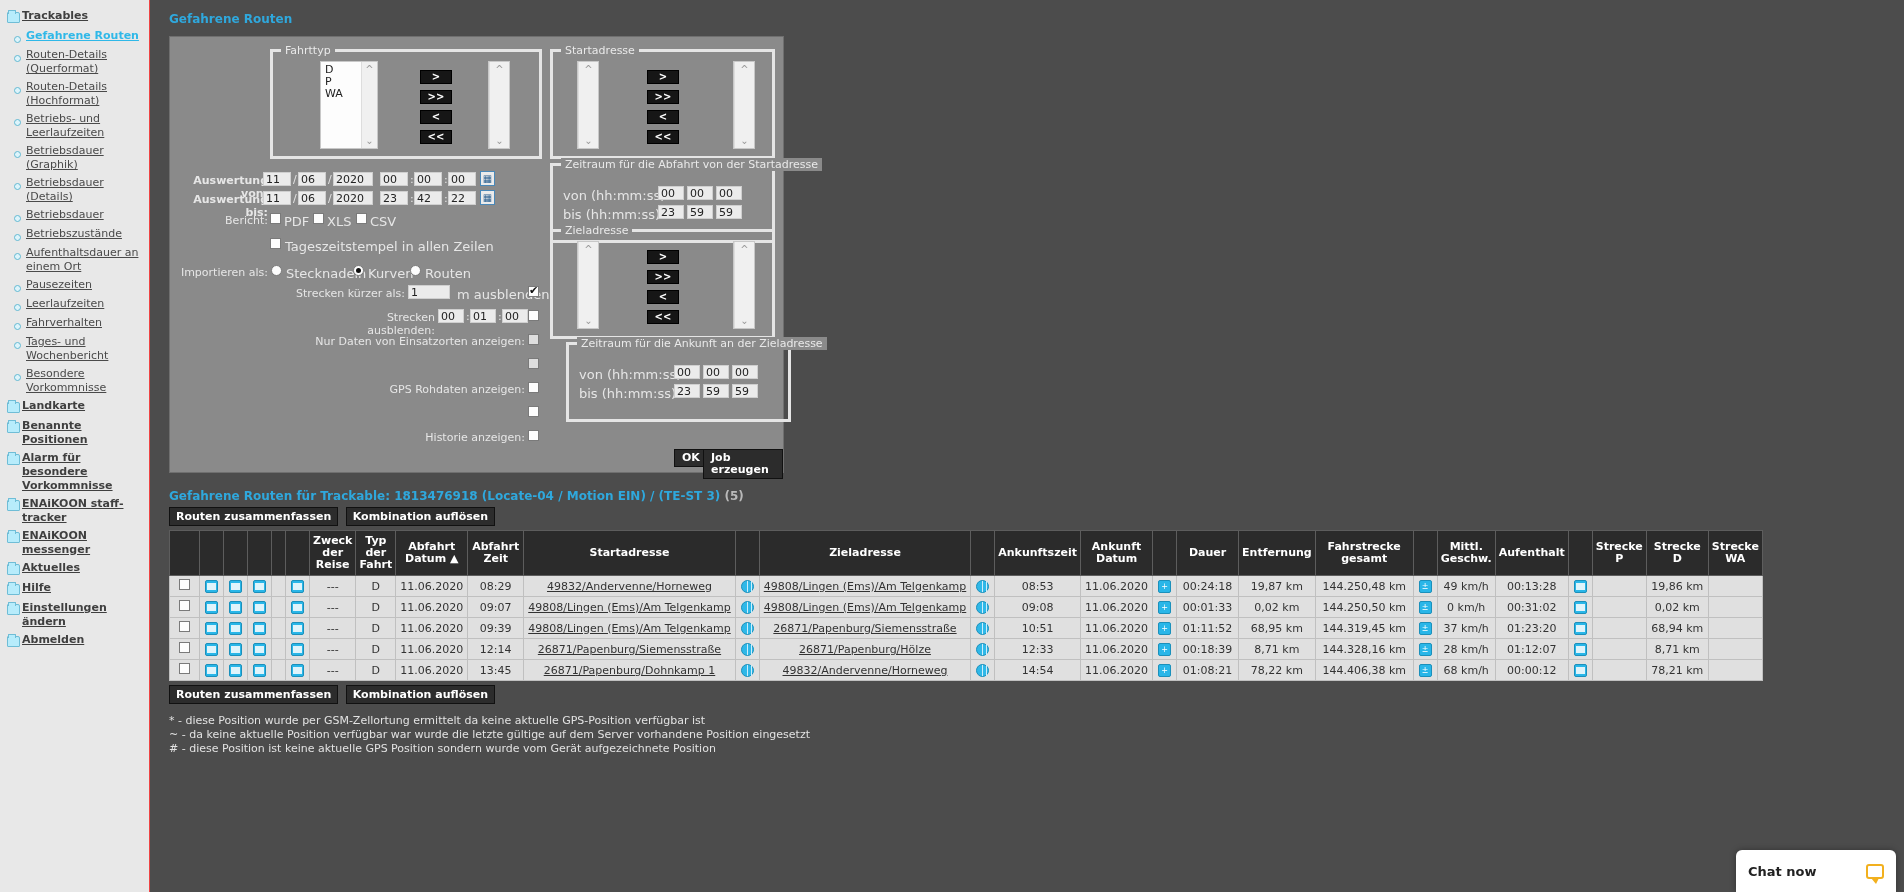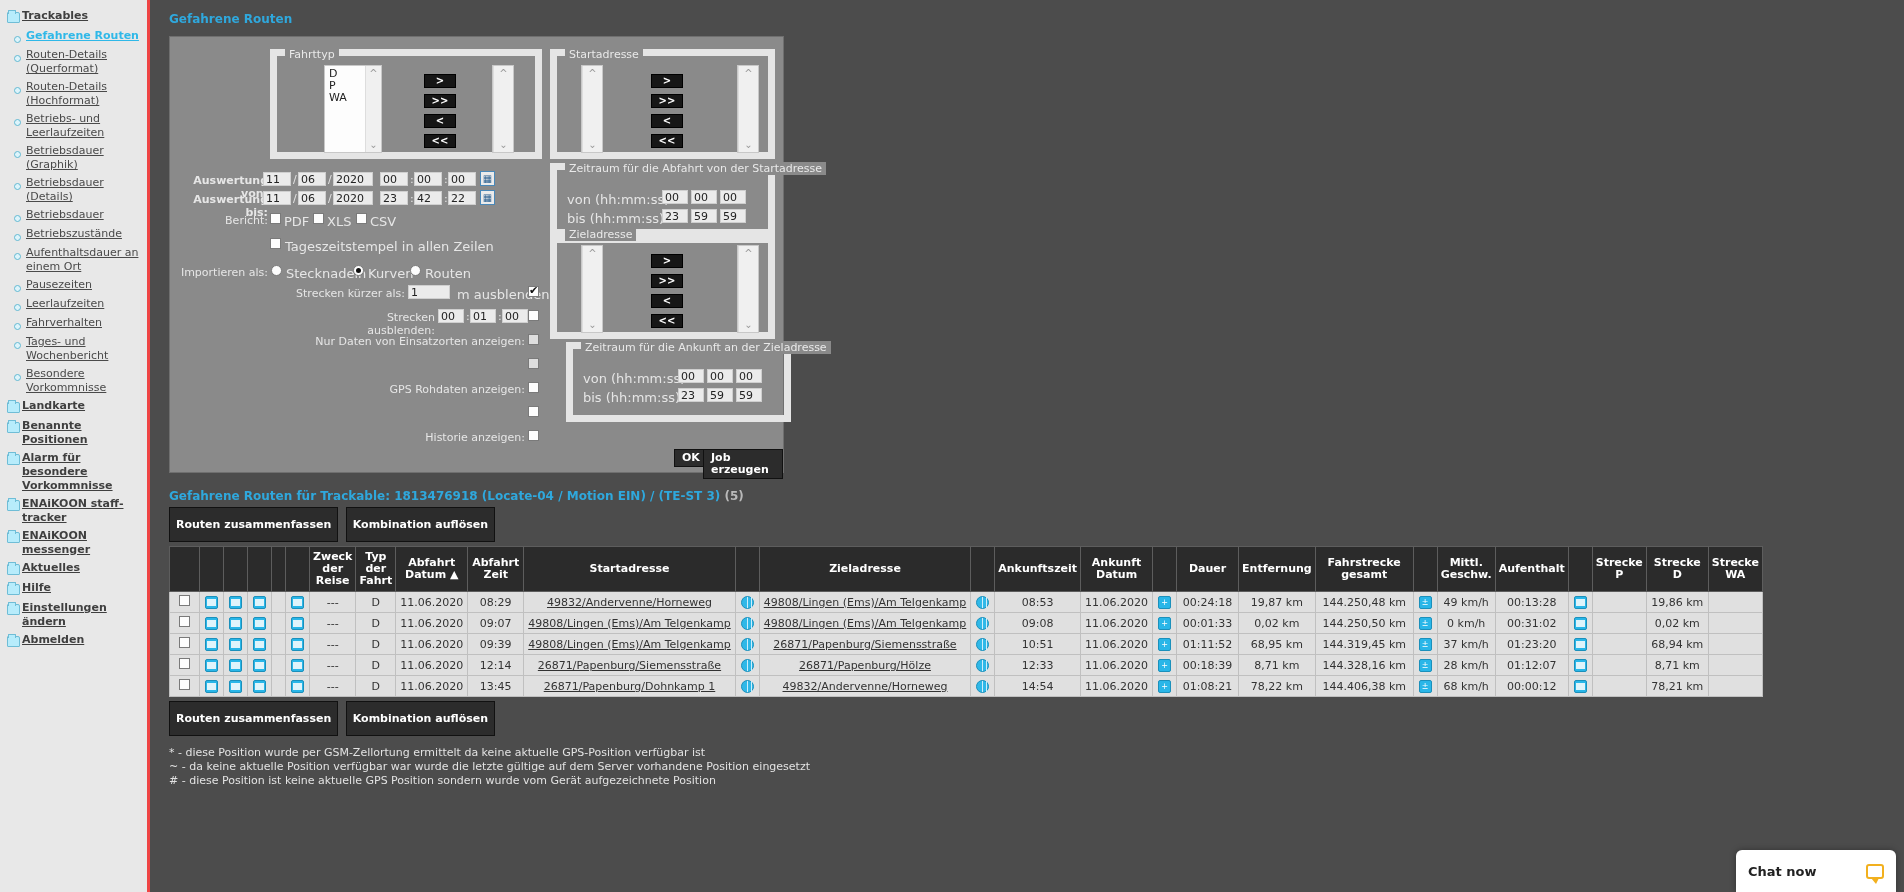--- a/index.html
+++ b/index.html
@@ -11,21 +11,21 @@
     font-size: 11px;
     overflow: hidden;
   }
   body { position: relative; }
 
   
   #sidebar {
     position: absolute; left: 0; top: 0;
     width: 150px; height: 892px;
     background: #e8e8e8;
-    border-right: 3px solid #ef4444;
+    border-right: 1px solid #ef4444;
     padding: 8px 0 0 0;
   }
   .nav-item {
     display: flex; align-items: flex-start;
     padding: 1px 4px 1px 4px;
     line-height: 14px;
     min-height: 16px;
     margin-bottom: 2px;
   }
   .nav-item .ico { flex: 0 0 auto; width: 18px; text-align: center; padding-top: 1px; }
@@ -70,21 +70,21 @@
 
   
   #form-panel {
     position: absolute; left: 18px; top: 36px;
     width: 615px; height: 437px;
     background: #8a8a8a;
     border: 1px solid #6f6f6f;
   }
   .fieldset {
     position: absolute;
-    border: 7px solid #e5e5e5;
+    border: 3px solid #e5e5e5;
     padding: 0;
   }
   .fieldset > .legend {
     position: absolute; top: -8px; left: 8px;
     background: #8a8a8a; color: #e9e9e9;
     padding: 0 4px; font-size: 11px;
   }
 
   .listbox {
     background: #fdfdfd;
@@ -144,21 +144,21 @@
     padding: 2px 7px; cursor: pointer; line-height: 12px;
   }
 
   
   #results { position: absolute; left: 18px; top: 489px; width: 1740px; }
   .res-title { color: #2fa8dd; font-weight: bold; font-size: 12px; }
   .res-title .count { color: #b9b9b9; font-weight: bold; }
   .tbl-btn {
     display: inline-block; background: #2c2c2c; color: #fff;
     border: 1px solid #111; font-size: 11px; font-weight: bold;
-    padding: 10px 6px; margin: 4px 4px 4px 0; cursor: pointer;
+    padding: 2px 6px; margin: 4px 4px 4px 0; cursor: pointer;
   }
   table.grid { border-collapse: collapse; table-layout: fixed; }
   table.grid th {
     background: #2b2b2b; color: #fff; font-size: 11px; font-weight: bold;
     border: 1px solid #5d5d5d; padding: 4px 3px; line-height: 12px;
     text-align: center; vertical-align: middle;
   }
   table.grid td {
     background: #e0e0e0; color: #333; font-size: 11px;
     border: 1px solid #c0c0c0; padding: 2px 4px; height: 21px;

